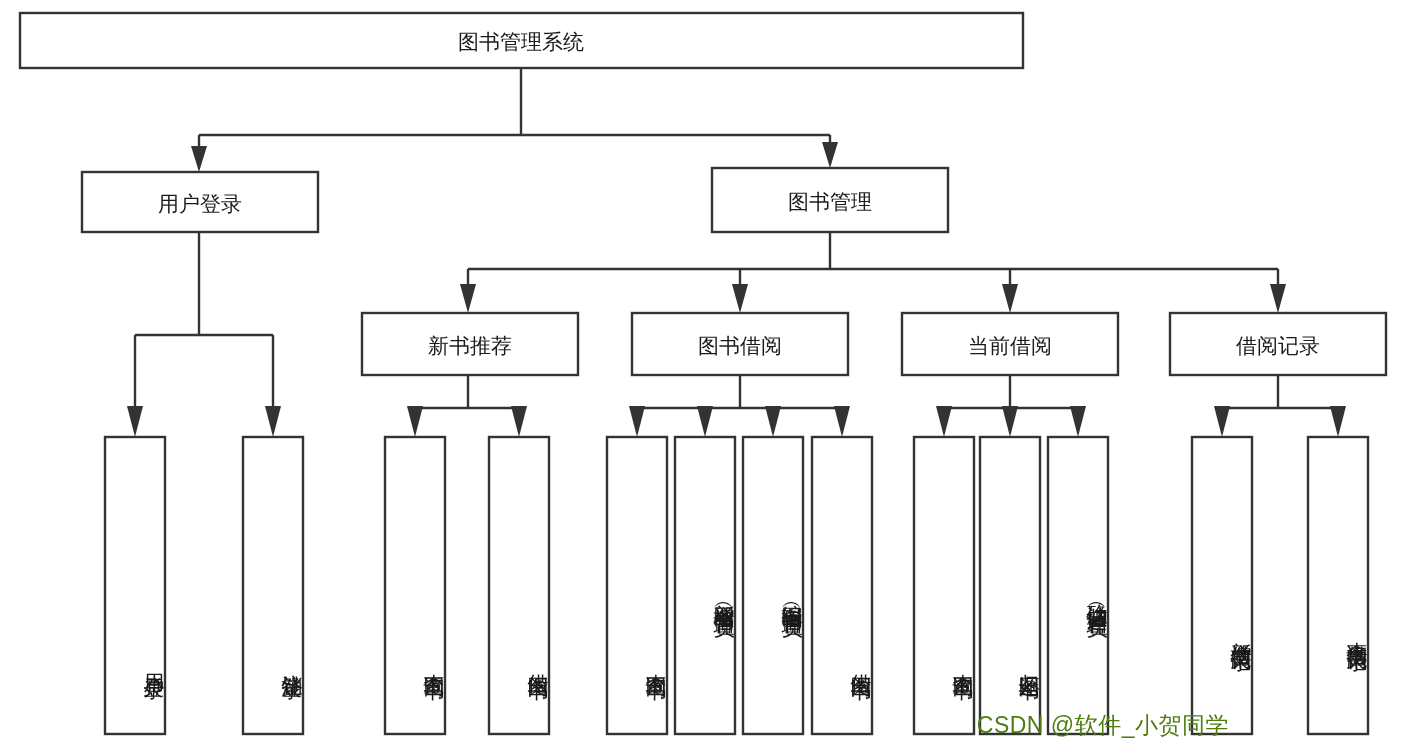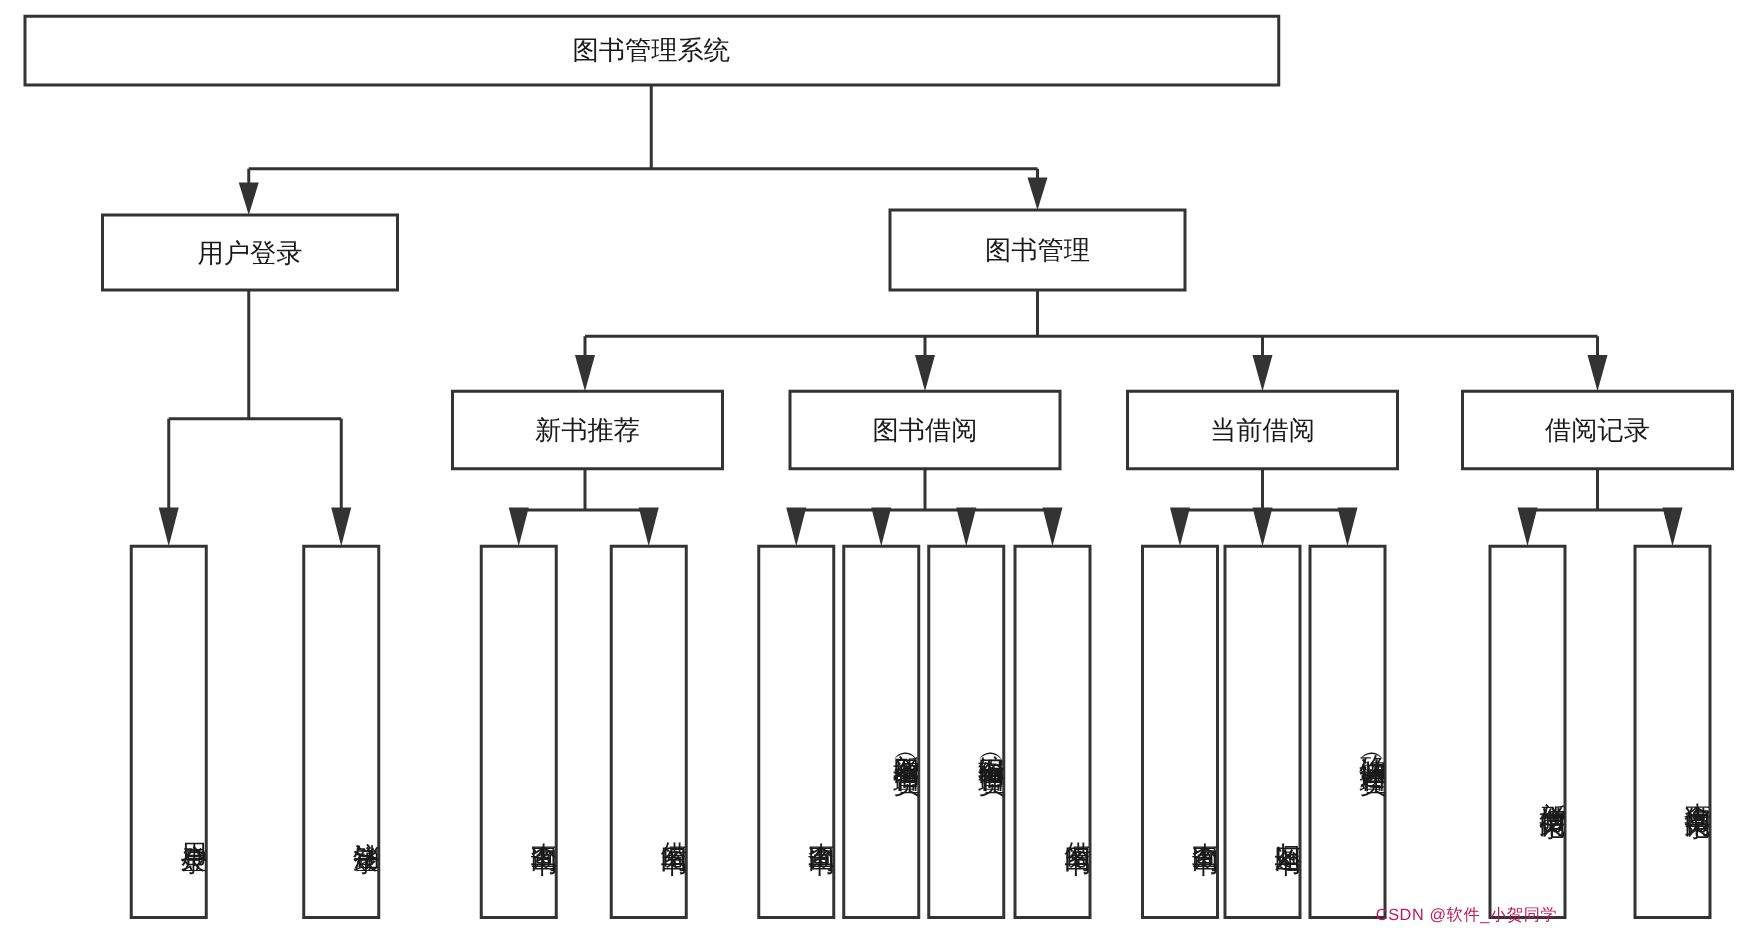--- a/index.html
+++ b/index.html
@@ -12,21 +12,20 @@
     height: 747px;
     font-family: "Liberation Sans", "DejaVu Sans", sans-serif;
     overflow: hidden;
     position: relative;
   }
   #diagram-root {
     position: relative;
     width: 1237px;
     height: 747px;
     background: #ffffff;
-    padding-left: 17px;
   }
   svg.diagram-svg {
     position: absolute;
     top: 0;
     left: 0;
     width: 1405px;
     height: 747px;
   }
   .node-box {
     fill: #ffffff;
@@ -64,22 +63,22 @@
     align-items: flex-start;
     justify-content: center;
     pointer-events: none;
     user-select: none;
   }
   .watermark {
     position: absolute;
     right: 8px;
     bottom: 6px;
     font-family: "Liberation Sans", "DejaVu Sans", sans-serif;
-    font-size: 13px;
-    color: #be185d;
+    font-size: 23px;
+    color: #4d7c0f;
     letter-spacing: 0.5px;
     white-space: nowrap;
   }
 </style>
 </head>
 <body>
 
 <div id="diagram-root">
 
   <svg class="diagram-svg" viewBox="0 0 1405 747">

